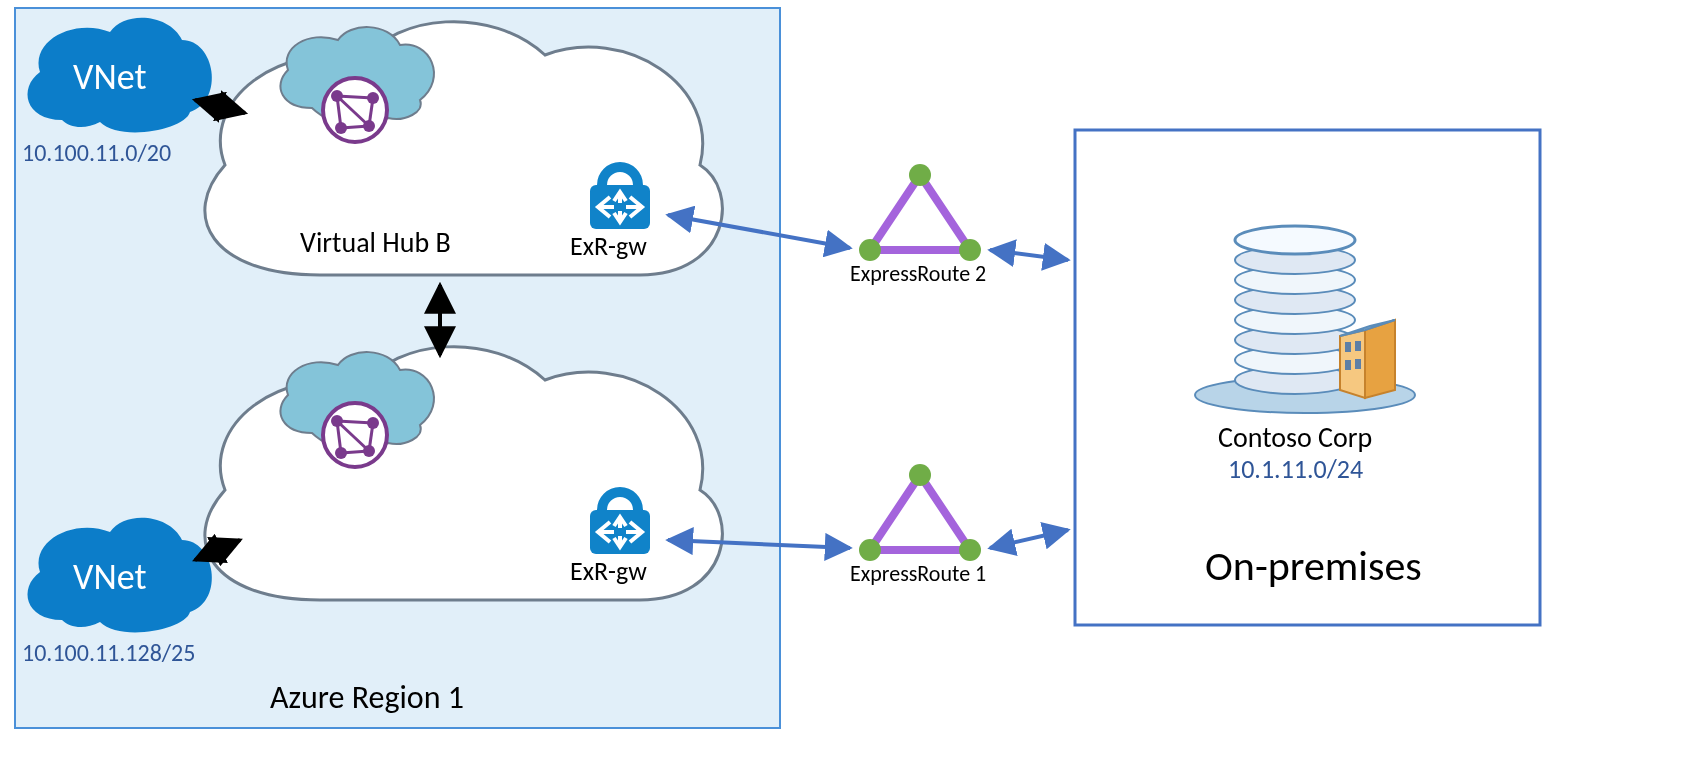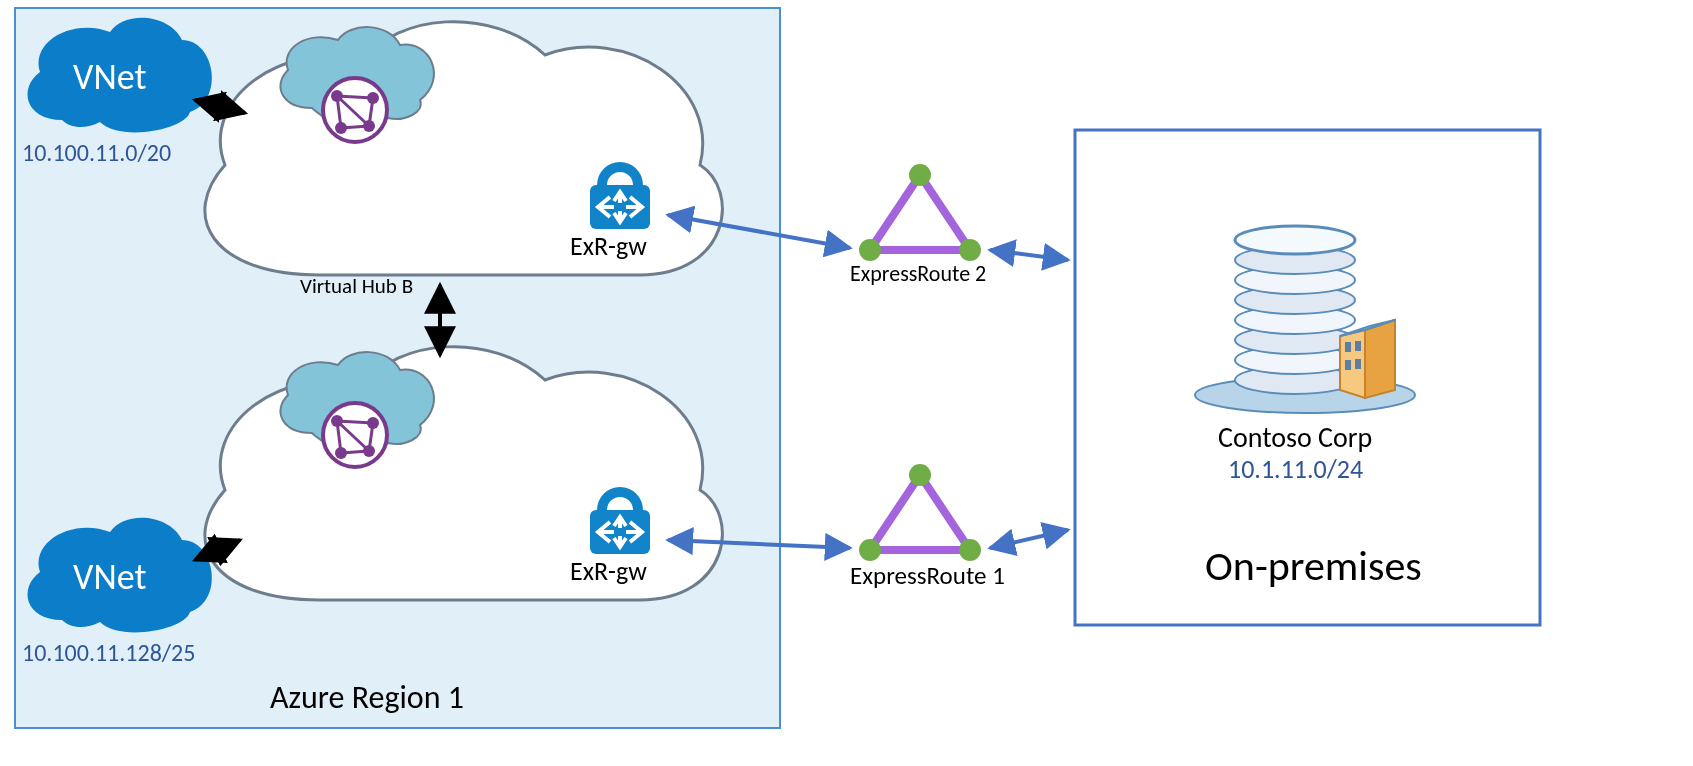--- a/index.html
+++ b/index.html
@@ -225,27 +225,27 @@
   <line x1="990" y1="548" x2="1068" y2="530" stroke="#4472c4" stroke-width="4" marker-start="url(#arrowBlue)" marker-end="url(#arrowBlue)"></line>
 
 </svg>
 
 <div class="lbl vnet-text" style="left:73px; top:55px;">VNet</div>
 <div class="lbl ip" style="left:22px; top:138px; font-size:24px;">10.100.11.0/20</div>
 
 <div class="lbl vnet-text" style="left:73px; top:555px;">VNet</div>
 <div class="lbl ip" style="left:22px; top:638px; font-size:24px;">10.100.11.128/25</div>
 
-<div class="lbl" style="left:300px; top:225px; font-size:21px;margin-top:48px;">Virtual Hub B</div>
+<div class="lbl" style="left:300px; top:225px; font-size:28px;">Virtual Hub B</div>
 <div class="lbl" style="left:570px; top:230px; font-size:26px;">ExR-gw</div>
 
 <div class="lbl" style="left:570px; top:555px; font-size:26px;">ExR-gw</div>
 
 <div class="lbl" style="left:270px; top:678px; font-size:32px;">Azure Region 1</div>
 
 <div class="lbl" style="left:850px; top:260px; font-size:22px;">ExpressRoute 2</div>
-<div class="lbl" style="left:850px; top:560px; font-size:25px;">ExpressRoute 1</div>
+<div class="lbl" style="left:850px; top:560px; font-size:22px;">ExpressRoute 1</div>
 
 <div class="lbl" style="left:1218px; top:420px; font-size:28px;">Contoso Corp</div>
 <div class="lbl ip" style="left:1228px; top:453px; font-size:26px;">10.1.11.0/24</div>
 <div class="lbl" style="left:1205px; top:540px; font-size:42px;">On-premises</div>
 
 </div>
 
 </body></html>

